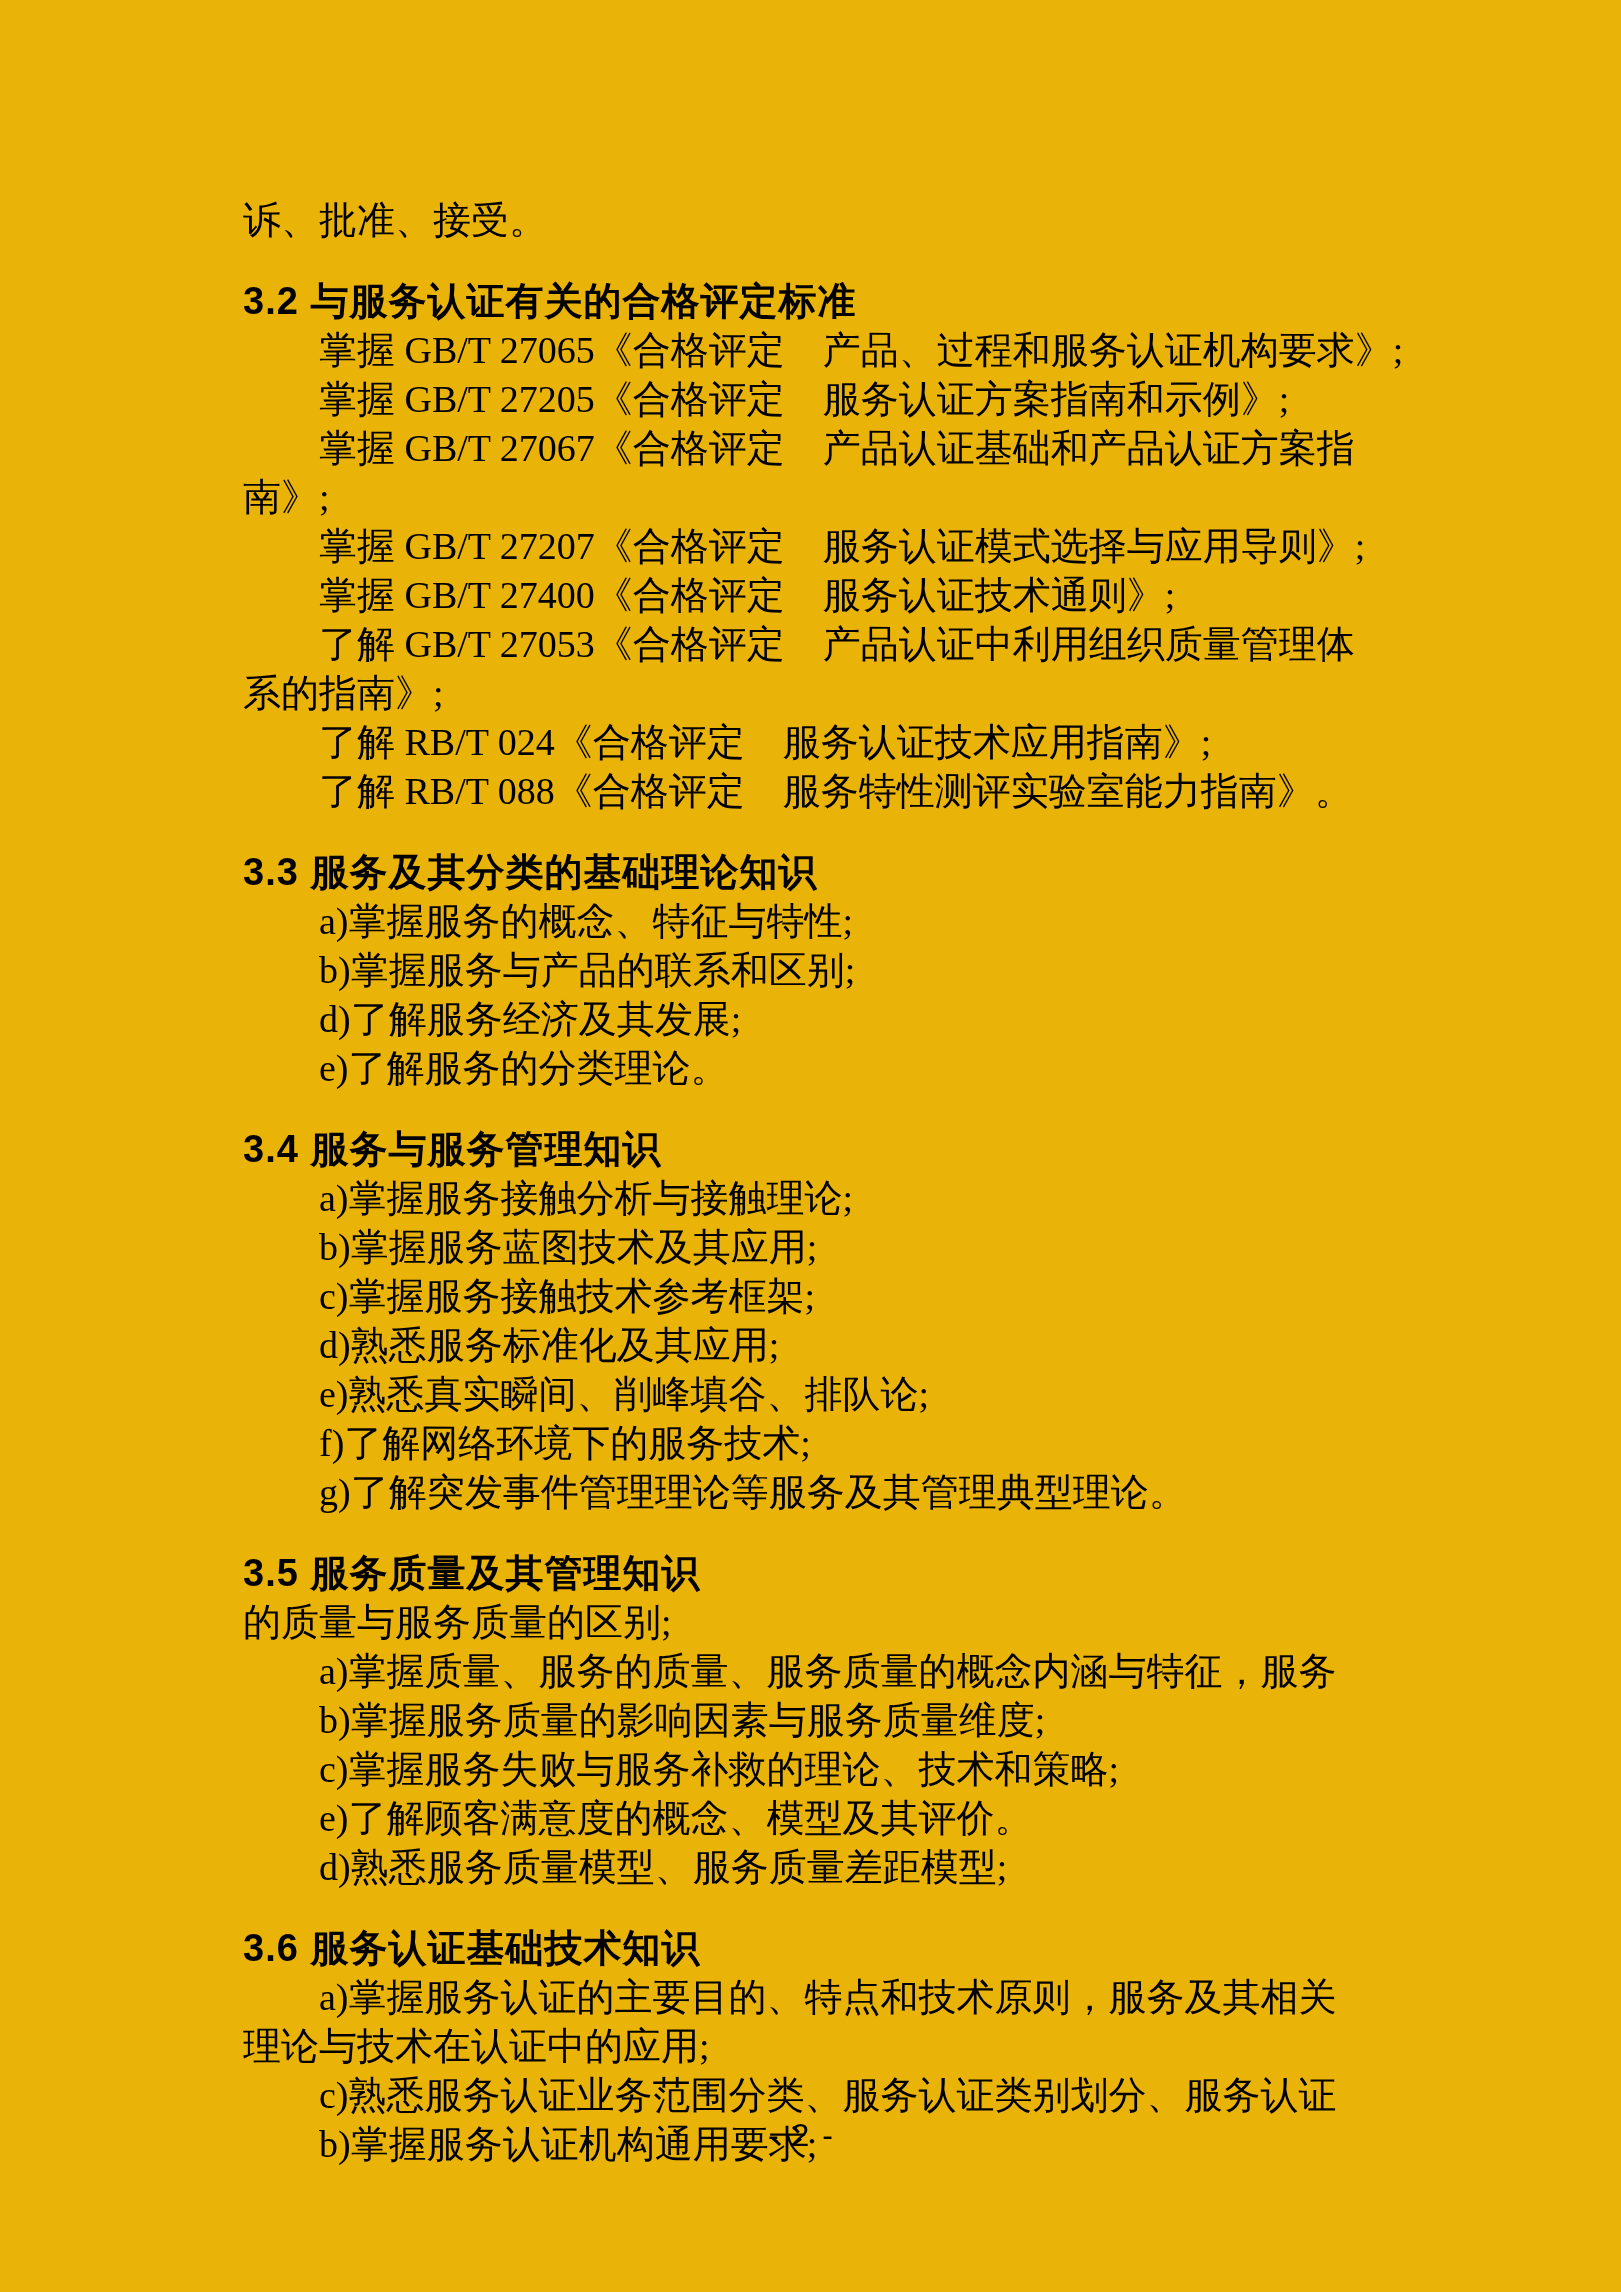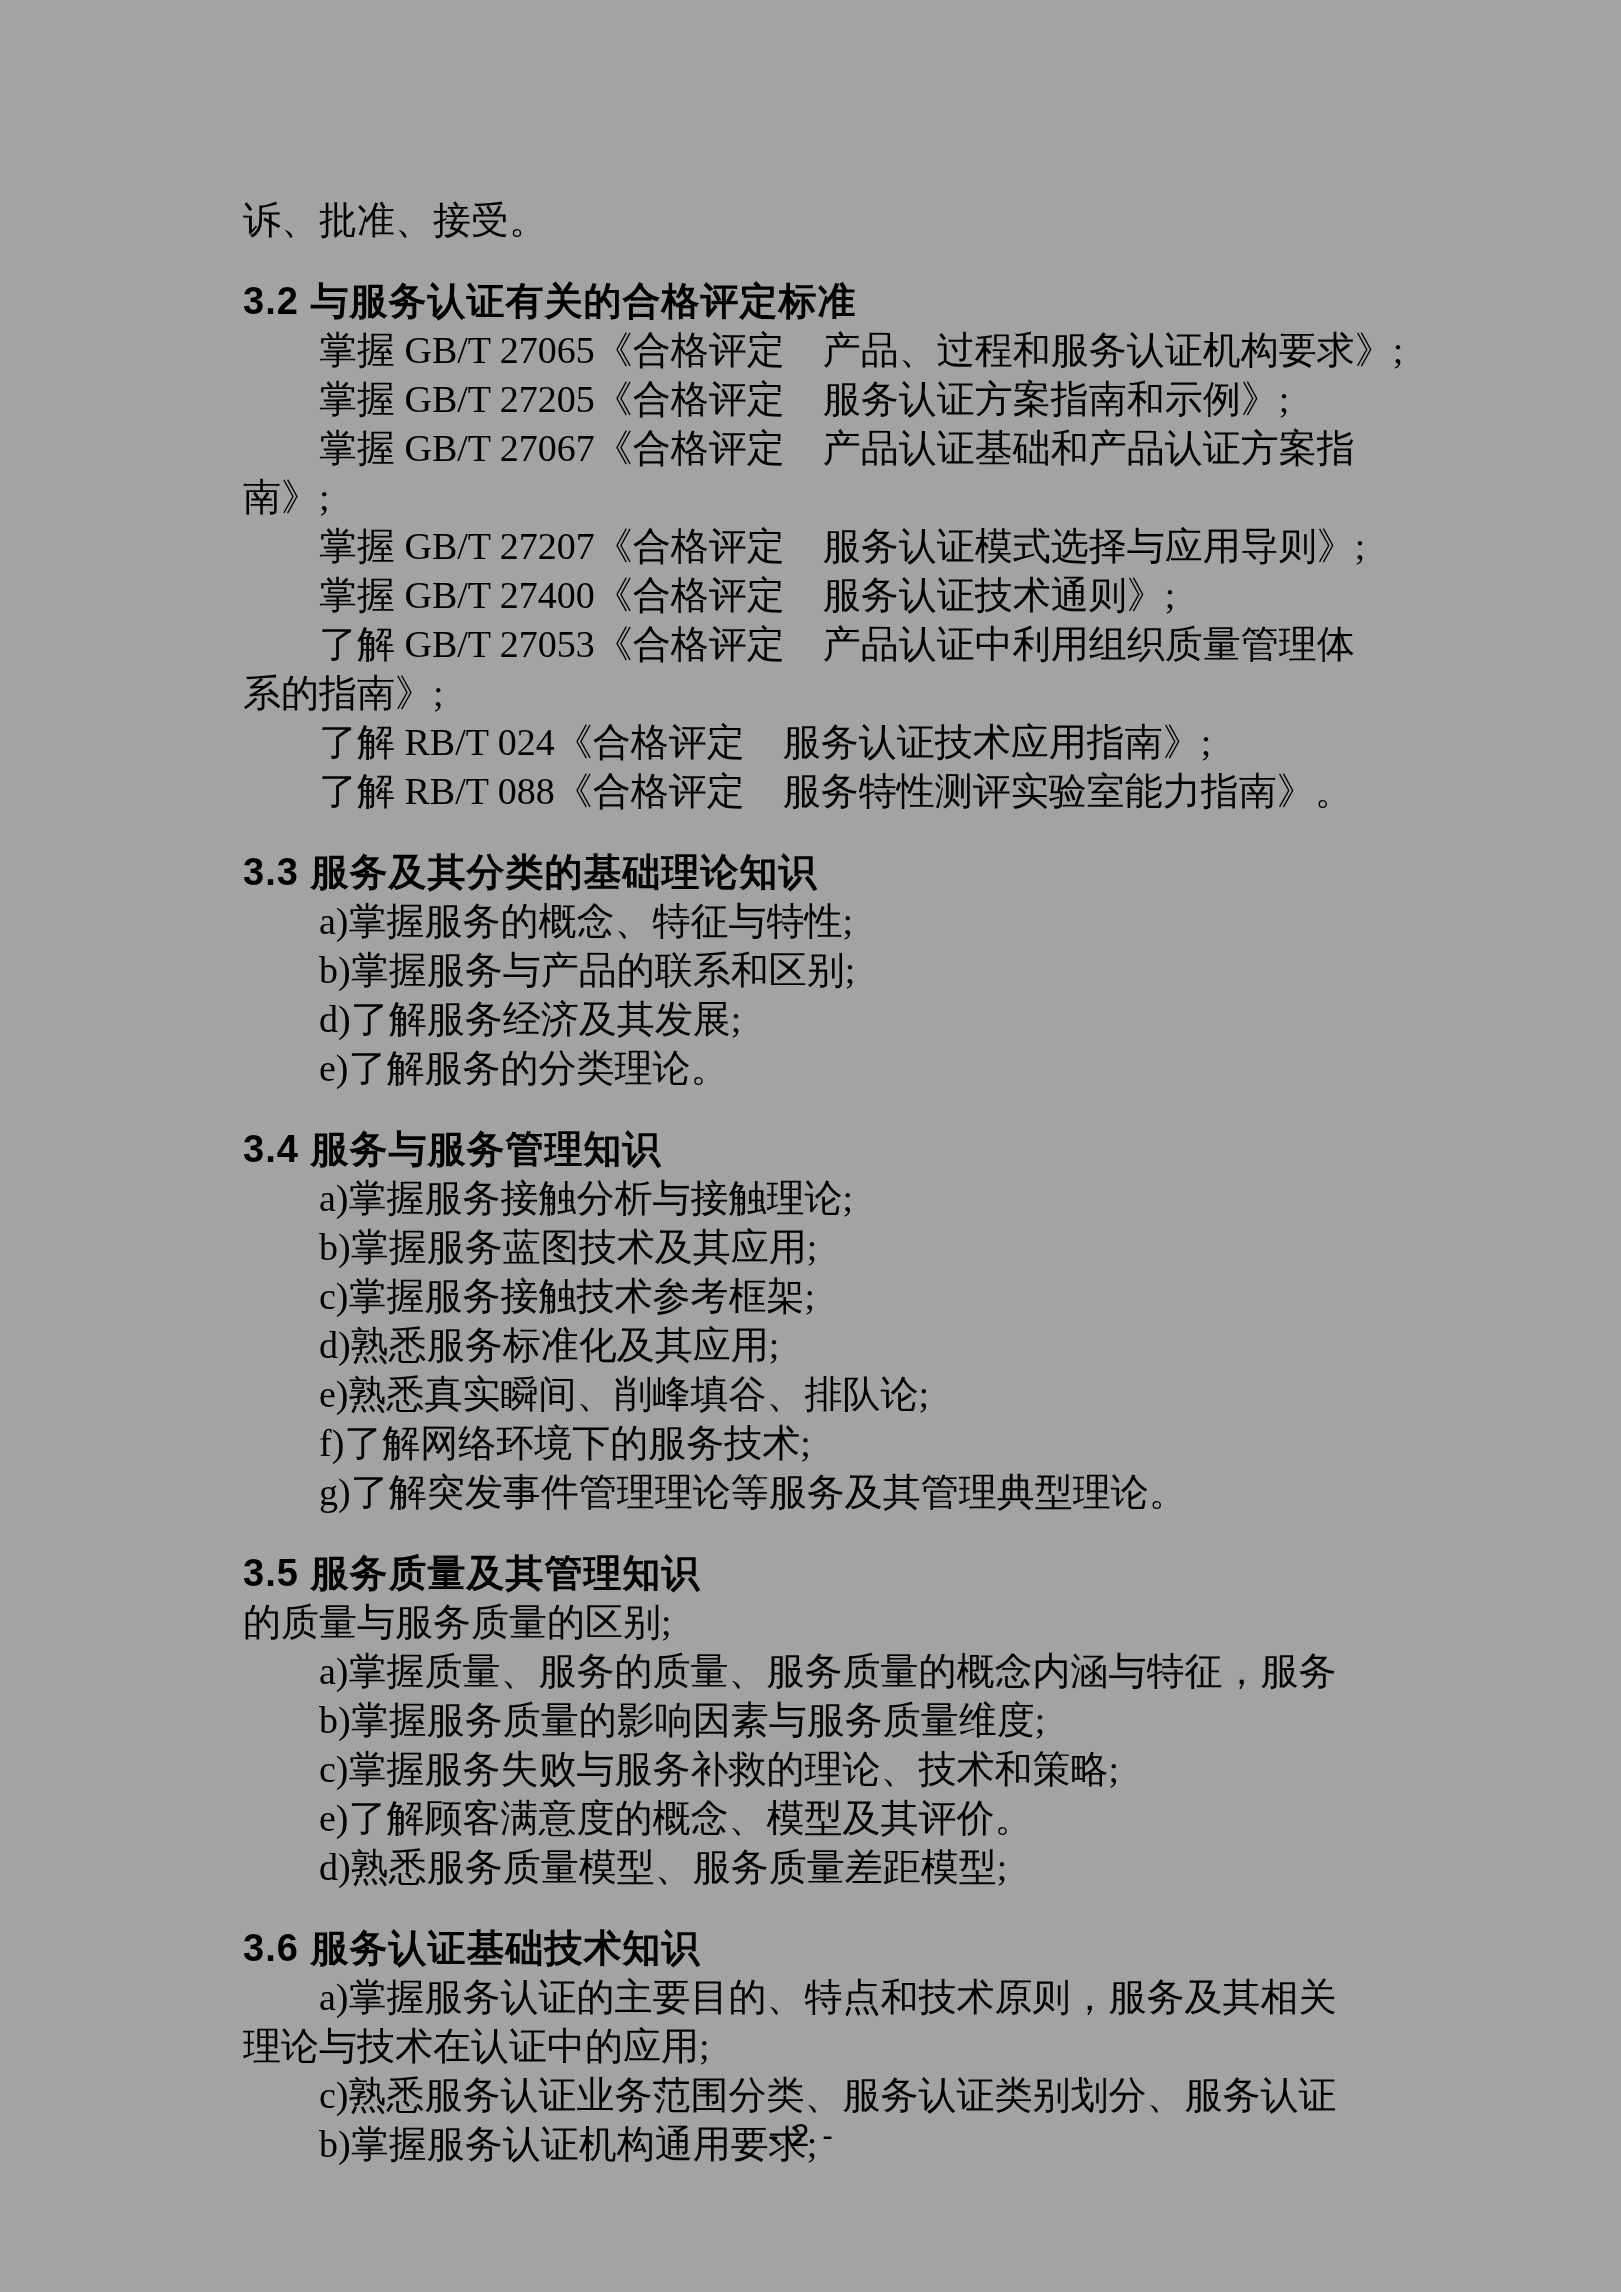--- a/index.html
+++ b/index.html
@@ -1,19 +1,19 @@
 <!DOCTYPE html>
 <html><head>
 <meta charset="utf-8">
 <style>
   html,body{margin:0;padding:0;background:#e8e8e8;}
   .page{
     position:relative;
     width:1621px;height:2293px;
-    background:#a3a3a3;
+    background:#eab308;
     margin:0 auto;
     overflow:hidden;
   }
   .textblock{
     position:absolute;
     left:243px;top:196px;
     width:1117px;
   }
   .ln{
     height:49px;

